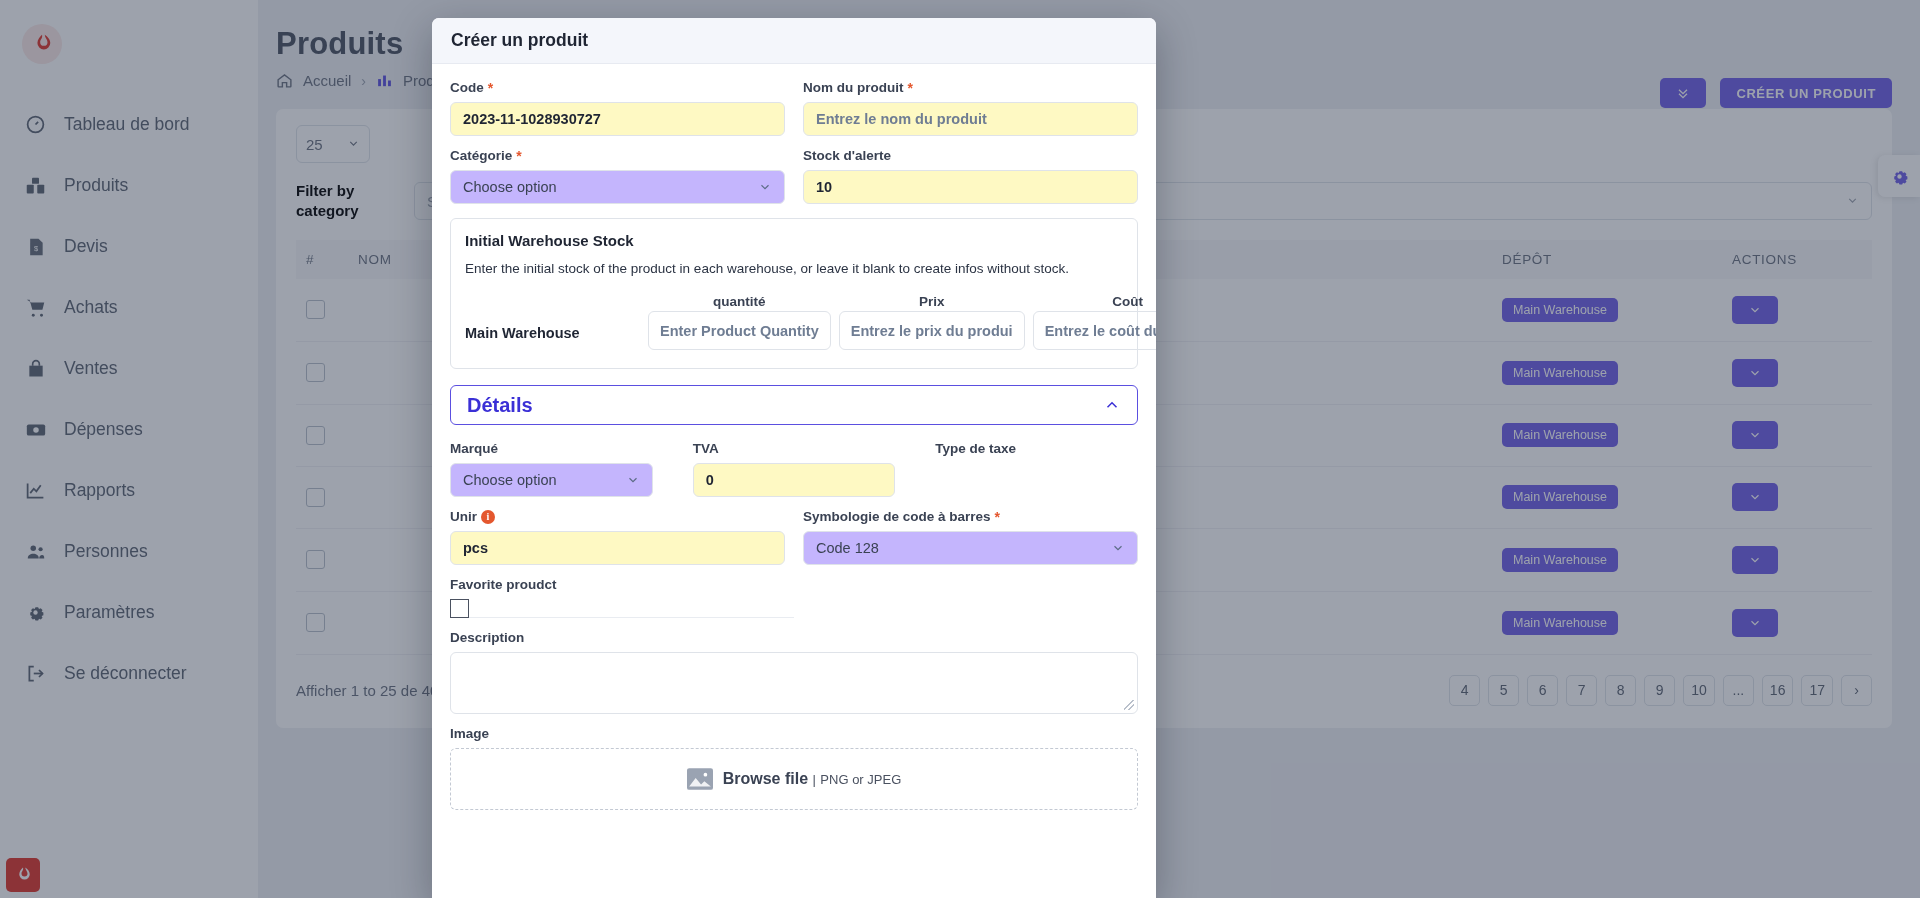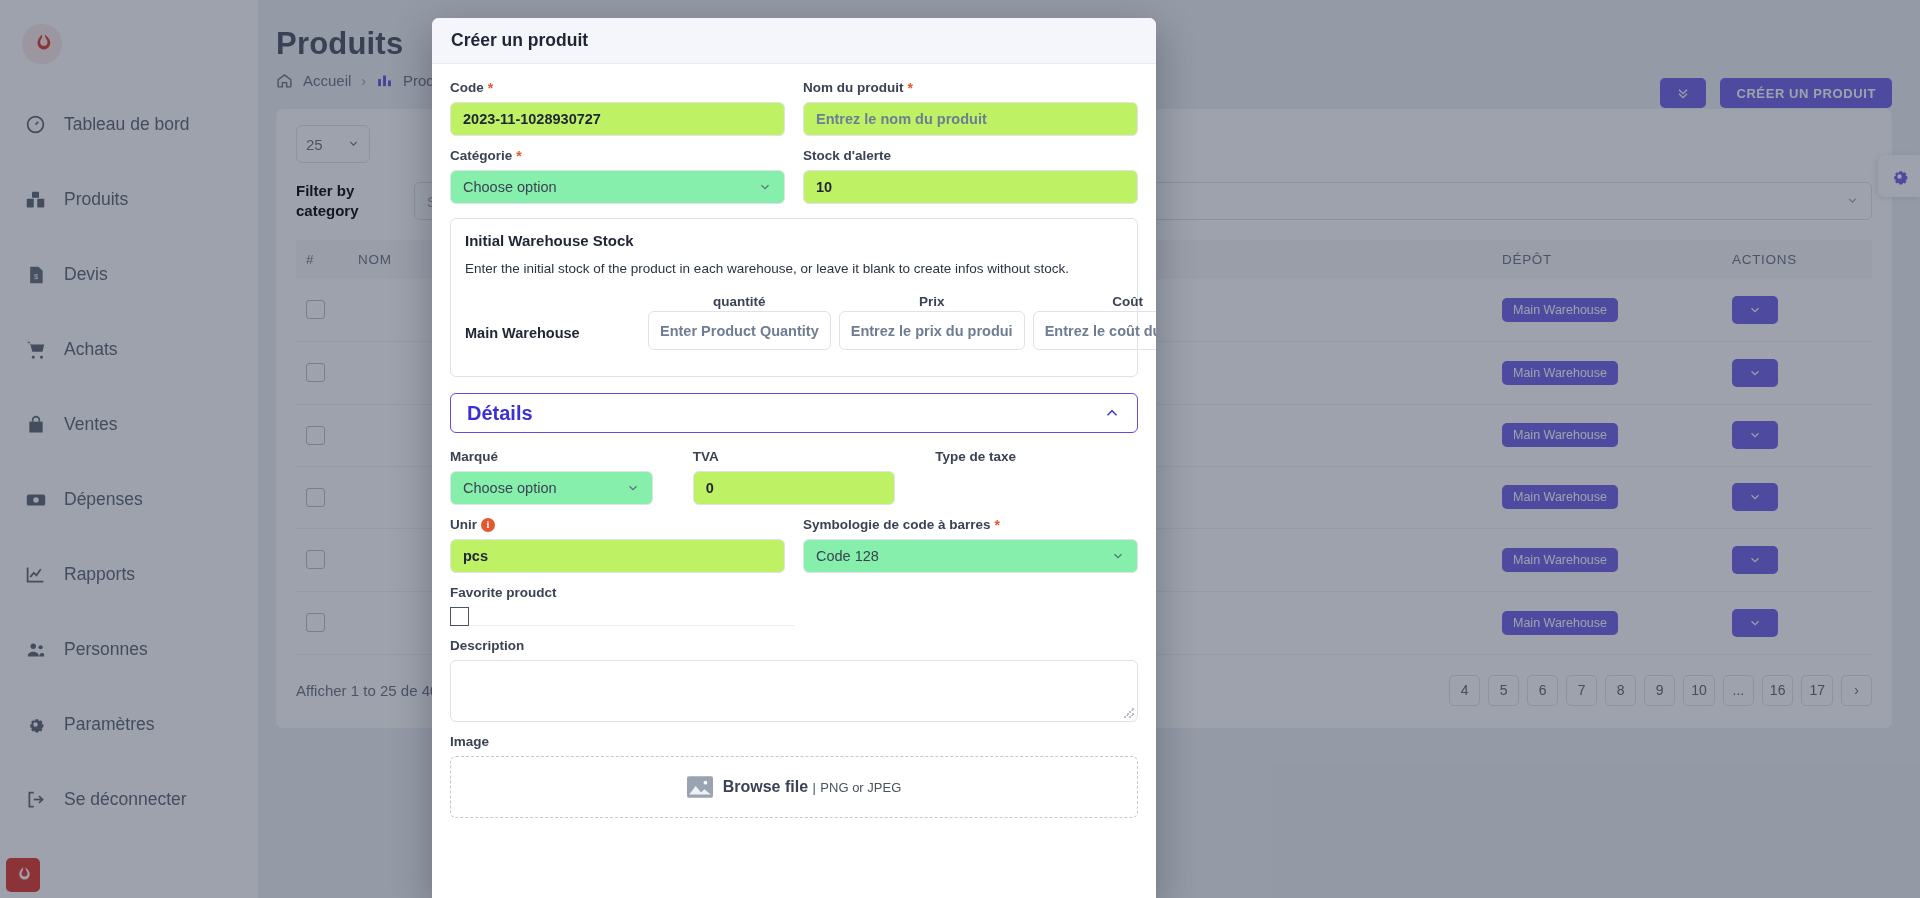--- a/index.html
+++ b/index.html
@@ -18,21 +18,21 @@
     width: 258px; height: 898px; flex: 0 0 258px;
     background: #ffffff; padding-top: 8px;
     display: flex; flex-direction: column;
   }
   .logo-wrap { height: 72px; display: flex; align-items: center; padding-left: 22px; }
   .logo-circle {
     width: 40px; height: 40px; border-radius: 50%;
     background: #fbe9e7; display: flex; align-items: center; justify-content: center;
   }
   .logo-circle svg { display:block; }
-  .nav { margin-top: 14px; display: flex; flex-direction: column; gap: 14px; }
+  .nav { margin-top: 14px; display: flex; flex-direction: column; }
   .nav-item {
     display: flex; align-items: center; gap: 17px;
     height: 61px; padding-left: 24px;
     color: #5c6472; font-size: 17.5px; cursor: pointer;
   }
   .nav-item .ic { width: 23px; height: 23px; display:flex; align-items:center; justify-content:center; color:#5c6472; flex:0 0 23px;}
   .nav-item .ic svg { display:block; }
 
   .content { flex: 1; padding: 26px 28px 0 18px; min-width: 0; }
   .page-title { font-size: 31px; font-weight: bold; color: #4a5160; letter-spacing: .2px; }
@@ -114,34 +114,34 @@
   }
   .modal-title { font-size: 17.5px; font-weight: bold; color:#1f2533; }
   .modal-body { padding: 16px 18px 0 18px; overflow: hidden; }
 
   .grid2 { display:grid; grid-template-columns: 1fr 1fr; column-gap: 18px; }
   .fld { margin-bottom: 12px; }
   .lbl { font-size: 13.5px; font-weight: bold; color:#3a4253; margin-bottom: 7px; display:flex; align-items:center; gap:4px; }
   .req { color:#e4572e; font-size: 14px; line-height: 1; }
   .inp {
     width:100%; height: 34px; border:1px solid #dfe3e9; border-radius:6px;
-    padding: 0 12px; font-size: 14.5px; color:#1f2533; background:#bef264;
+    padding: 0 12px; font-size: 14.5px; color:#1f2533; background:#fef9c3;
     font-family:"Liberation Sans", sans-serif; font-weight: bold;
     display:flex; align-items:center;
   }
   .inp.ph { color:#6f7d93; font-weight: bold; }
   .sel {
     width:100%; height: 34px; border:1px solid #dfe3e9; border-radius:6px;
     padding: 16px 12px; font-size: 14.5px; color:#3a4253;
-    display:flex; align-items:center; justify-content:space-between; background:#86efac;
+    display:flex; align-items:center; justify-content:space-between; background:#c4b5fd;
   }
   .chev { color:#5c6c86; display:flex; }
 
   .warehouse-box {
-    border:1px solid #dfe3e9; border-radius:6px; padding: 13px 14px 26px;
+    border:1px solid #dfe3e9; border-radius:6px; padding: 13px 14px 18px;
     margin-top: 2px; margin-bottom: 16px;
   }
   .wh-title { font-size: 15px; font-weight: bold; color:#1f2533; }
   .wh-desc { font-size: 13.5px; color:#2b3343; margin-top: 12px; }
   .wh-grid {
     display:grid; grid-template-columns: 175px 1fr 1fr 1fr; column-gap: 8px;
     align-items: end; margin-top: 18px;
   }
   .wh-name { font-size: 14.5px; font-weight:bold; color:#1f2533; padding-bottom: 9px; }
   .wh-col-lbl { font-size: 13.5px; font-weight:bold; color:#3a4253; margin-bottom: 2px; text-align: center; }

